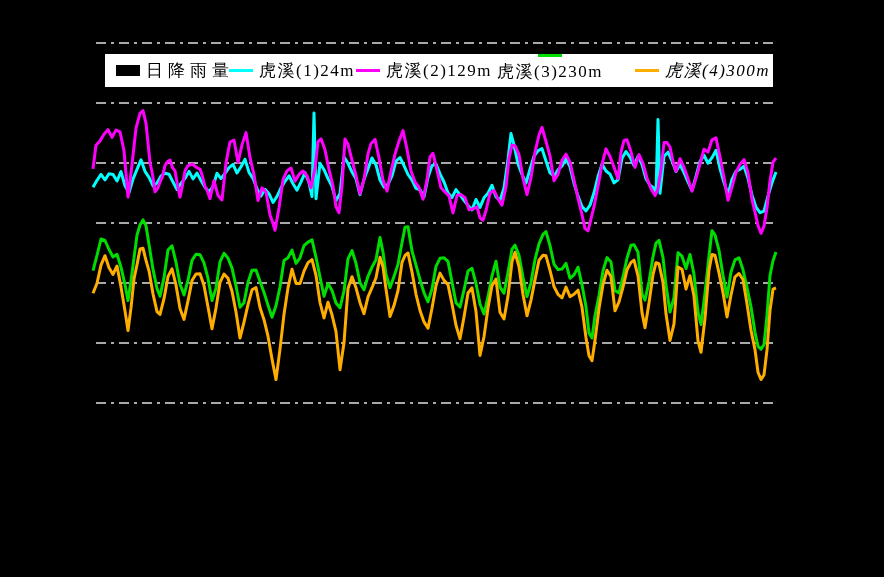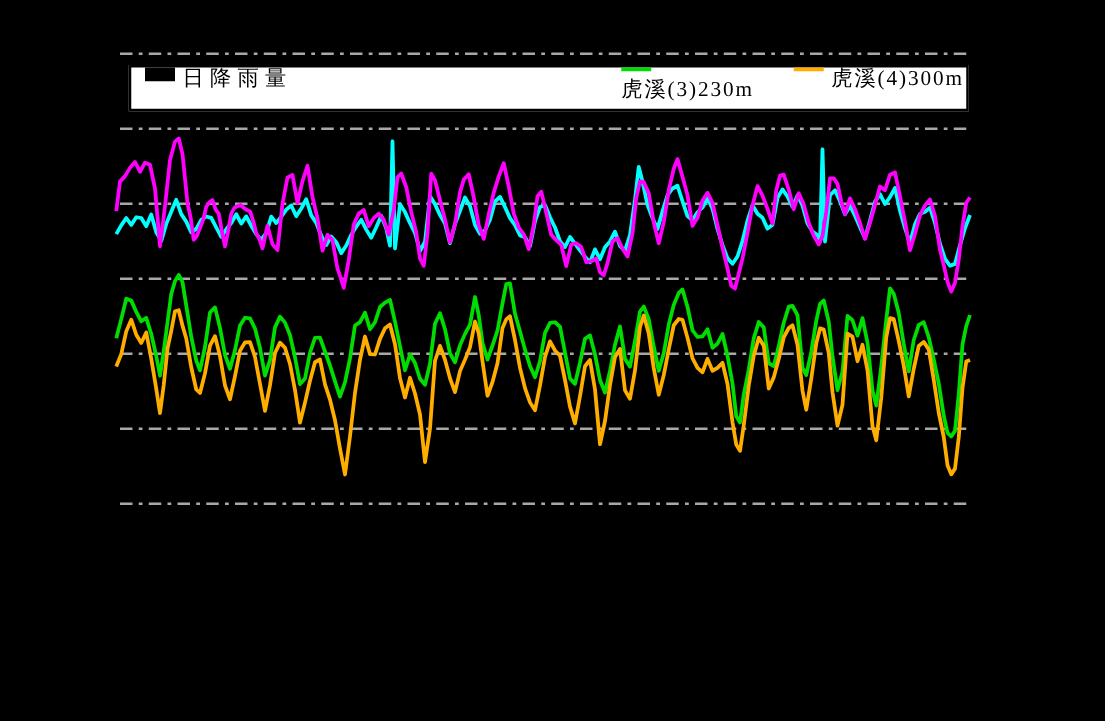--- a/index.html
+++ b/index.html
@@ -15,21 +15,21 @@
     position:absolute;
     left:103px;top:52px;
     width:672px;height:37px;
     background:#fff;
     border:2px solid #000;
     box-sizing:border-box;
   }
   .legend-item{
     position:absolute;
     top:0;height:100%;
-    display:flex;align-items:flex-start;gap:6px;
+    display:flex;align-items:center;gap:6px;
   }
   .swatch-bar{display:inline-block;width:24px;height:11px;background:#000;}
   .swatch-line{display:inline-block;width:24px;height:3px;}
   .legend-label{
     color:#000;font-size:17px;line-height:1;
     letter-spacing:1.5px;white-space:nowrap;
   }
   .legend-label.wide{letter-spacing:5px;}
 </style>
 </head>
@@ -53,23 +53,31 @@
         <polyline points="93.0,270.6 97.0,255.3 101.0,239.0 105.0,240.5 109.0,249.5 113.0,257.0 117.0,254.3 121.0,267.2 125.0,284.8 128.0,300.6 131.0,280.7 134.0,257.9 137.0,235.2 140.0,224.9 143.0,219.9 146.0,225.7 149.0,244.5 153.0,269.4 157.0,288.5 160.0,296.3 164.0,277.6 168.0,250.0 172.0,245.9 176.0,262.3 180.0,284.0 184.0,295.0 188.0,280.2 192.0,260.4 196.0,254.2 200.0,254.7 204.0,262.8 208.0,278.4 212.0,300.5 216.0,288.1 220.0,261.9 224.0,253.3 228.0,258.1 232.0,268.1 236.0,285.8 240.0,307.3 244.0,302.8 248.0,282.2 252.0,270.2 256.0,270.1 260.0,281.2 264.0,292.4 268.0,305.1 272.0,317.3 276.0,305.8 280.0,286.7 284.0,260.4 288.0,257.7 292.0,250.1 296.0,263.4 300.0,257.8 304.0,245.6 308.0,242.1 312.0,239.9 316.0,257.3 320.0,277.0 324.0,296.2 328.0,283.6 332.0,290.4 336.0,303.0 340.0,307.8 344.0,291.0 348.0,258.9 352.0,250.6 356.0,263.4 360.0,282.7 364.0,289.8 368.0,276.3 372.0,267.1 376.0,259.7 380.0,237.6 383.0,252.2 386.0,274.4 390.0,287.7 394.0,276.4 398.0,264.4 402.0,242.7 405.0,227.2 408.0,226.7 412.0,251.0 416.0,265.2 420.0,279.7 424.0,292.8 428.0,301.8 432.0,289.0 436.0,266.3 440.0,258.3 444.0,257.8 448.0,261.4 452.0,282.0 456.0,302.8 460.0,307.1 464.0,290.2 468.0,271.0 472.0,268.3 476.0,283.5 480.0,304.0 484.0,314.0 488.0,296.7 492.0,275.8 496.0,261.2 500.0,287.1 504.0,293.3 508.0,272.6 512.0,249.2 515.0,245.2 519.0,255.3 523.0,277.2 527.0,296.6 531.0,282.6 535.0,259.6 539.0,243.9 543.0,234.3 546.0,231.6 550.0,245.6 554.0,264.2 558.0,269.6 562.0,269.1 566.0,263.4 570.0,278.3 574.0,274.9 578.0,267.2 582.0,284.8 586.0,306.8 589.0,333.0 592.0,338.0 595.0,315.7 599.0,295.6 603.0,270.7 607.0,257.6 611.0,261.9 615.0,290.6 619.0,292.9 623.0,276.7 627.0,258.2 631.0,245.3 634.0,244.7 638.0,252.2 642.0,294.1 645.0,300.1 649.0,281.7 653.0,256.7 656.0,243.1 659.0,240.4 663.0,257.5 666.0,285.1 670.0,312.1 674.0,297.3 678.0,252.7 682.0,256.2 686.0,268.5 690.0,254.5 694.0,274.4 698.0,312.3 701.0,324.5 705.0,293.1 709.0,255.8 712.0,230.7 715.0,235.0 719.0,250.4 723.0,275.3 727.0,297.1 731.0,272.0 735.0,259.9 739.0,257.8 743.0,269.8 747.0,287.6 751.0,306.8 755.0,332.6 758.0,346.3 761.0,349.2 764.0,344.7 767.0,315.4 770.0,275.5 773.0,260.8 776,252" fill="none" stroke="#00dd00" stroke-width="3" stroke-linejoin="round"></polyline>
         <polyline points="93.0,293.2 97.0,283.3 101.0,265.1 105.0,255.7 109.0,267.8 113.0,274.4 117.0,266.0 121.0,286.9 125.0,311.1 128.0,330.5 131.0,307.9 134.0,278.8 137.0,264.7 140.0,249.0 143.0,248.2 146.0,260.5 149.0,270.8 153.0,293.8 157.0,311.6 160.0,314.4 164.0,298.7 168.0,276.5 172.0,268.9 176.0,285.0 180.0,308.4 184.0,319.4 188.0,300.9 192.0,280.6 196.0,273.9 200.0,273.7 204.0,285.6 208.0,307.1 212.0,328.7 216.0,308.1 220.0,282.4 224.0,274.1 228.0,278.2 232.0,291.2 236.0,312.0 240.0,338.1 244.0,322.1 248.0,304.6 252.0,289.8 256.0,287.6 260.0,307.5 264.0,319.7 268.0,336.2 272.0,358.9 276.0,379.6 280.0,349.1 284.0,314.3 288.0,287.9 292.0,269.2 296.0,283.4 300.0,283.6 304.0,271.1 308.0,262.6 312.0,259.6 316.0,275.4 320.0,302.5 324.0,318.0 328.0,302.2 332.0,314.8 336.0,331.6 340.0,369.7 344.0,342.8 348.0,288.6 352.0,276.7 356.0,287.8 360.0,302.7 364.0,313.7 368.0,296.9 372.0,287.7 376.0,277.8 380.0,257.2 383.0,266.7 386.0,289.1 390.0,316.6 394.0,305.6 398.0,290.6 402.0,262.4 405.0,255.5 408.0,253.0 412.0,272.0 416.0,294.3 420.0,310.5 424.0,321.9 428.0,328.3 432.0,308.3 436.0,285.6 440.0,273.1 444.0,280.4 448.0,284.6 452.0,304.0 456.0,325.3 460.0,338.7 464.0,317.0 468.0,293.0 472.0,287.9 476.0,311.6 480.0,355.4 484.0,336.8 488.0,308.1 492.0,285.6 496.0,279.1 500.0,312.3 504.0,319.0 508.0,296.3 512.0,261.6 515.0,252.4 519.0,266.7 523.0,294.5 527.0,315.8 531.0,300.1 535.0,279.6 539.0,260.2 543.0,255.2 546.0,255.8 550.0,270.3 554.0,286.6 558.0,294.3 562.0,297.8 566.0,287.1 570.0,296.6 574.0,294.3 578.0,290.2 582.0,307.2 586.0,337.8 589.0,355.7 592.0,360.7 595.0,340.2 599.0,308.6 603.0,284.6 607.0,270.2 611.0,276.5 615.0,310.8 619.0,301.9 623.0,287.2 627.0,269.8 631.0,262.4 634.0,260.2 638.0,275.9 642.0,312.6 645.0,327.8 649.0,303.0 653.0,274.7 656.0,262.7 659.0,263.7 663.0,282.4 666.0,313.8 670.0,340.5 674.0,323.8 678.0,267.0 682.0,269.3 686.0,289.0 690.0,275.8 694.0,296.3 698.0,340.9 701.0,352.3 705.0,318.3 709.0,269.9 712.0,254.5 715.0,255.3 719.0,272.9 723.0,292.5 727.0,317.1 731.0,295.0 735.0,276.8 739.0,273.5 743.0,279.5 747.0,303.8 751.0,330.2 755.0,349.6 758.0,372.2 761.0,379.5 764.0,374.9 767.0,349.9 770.0,310.3 773.0,289.2 776,288" fill="none" stroke="#ffae00" stroke-width="3" stroke-linejoin="round"></polyline>
       </g>
   </svg>
 
   <div class="legend">
     <div class="legend-item" style="left: 11px;">
       <span class="swatch-bar" style="background: rgb(0, 0, 0);"></span>
       <span class="legend-label wide">日降雨量</span>
     </div>
+    <div class="legend-item" style="left: 124px;">
+      <span class="swatch-line" style="background: rgb(0, 255, 255);"></span>
+      <span class="legend-label">虎溪(1)24m</span>
+    </div>
+    <div class="legend-item" style="left: 251px;">
+      <span class="swatch-line" style="background: rgb(255, 0, 255);"></span>
+      <span class="legend-label">虎溪(2)129m</span>
+    </div>
     <div class="legend-item" style="left: 392px; flex-direction: column;">
       <span class="swatch-line" style="background: rgb(0, 221, 0);"></span>
       <span class="legend-label">虎溪(3)230m</span>
     </div>
-    <div class="legend-item" style="left: 530px;">
+    <div class="legend-item" style="left: 530px; font-style: italic;">
       <span class="swatch-line" style="background: rgb(255, 174, 0);"></span>
       <span class="legend-label">虎溪(4)300m</span>
     </div>
   </div>
 
 </div>
 
 </body></html>

